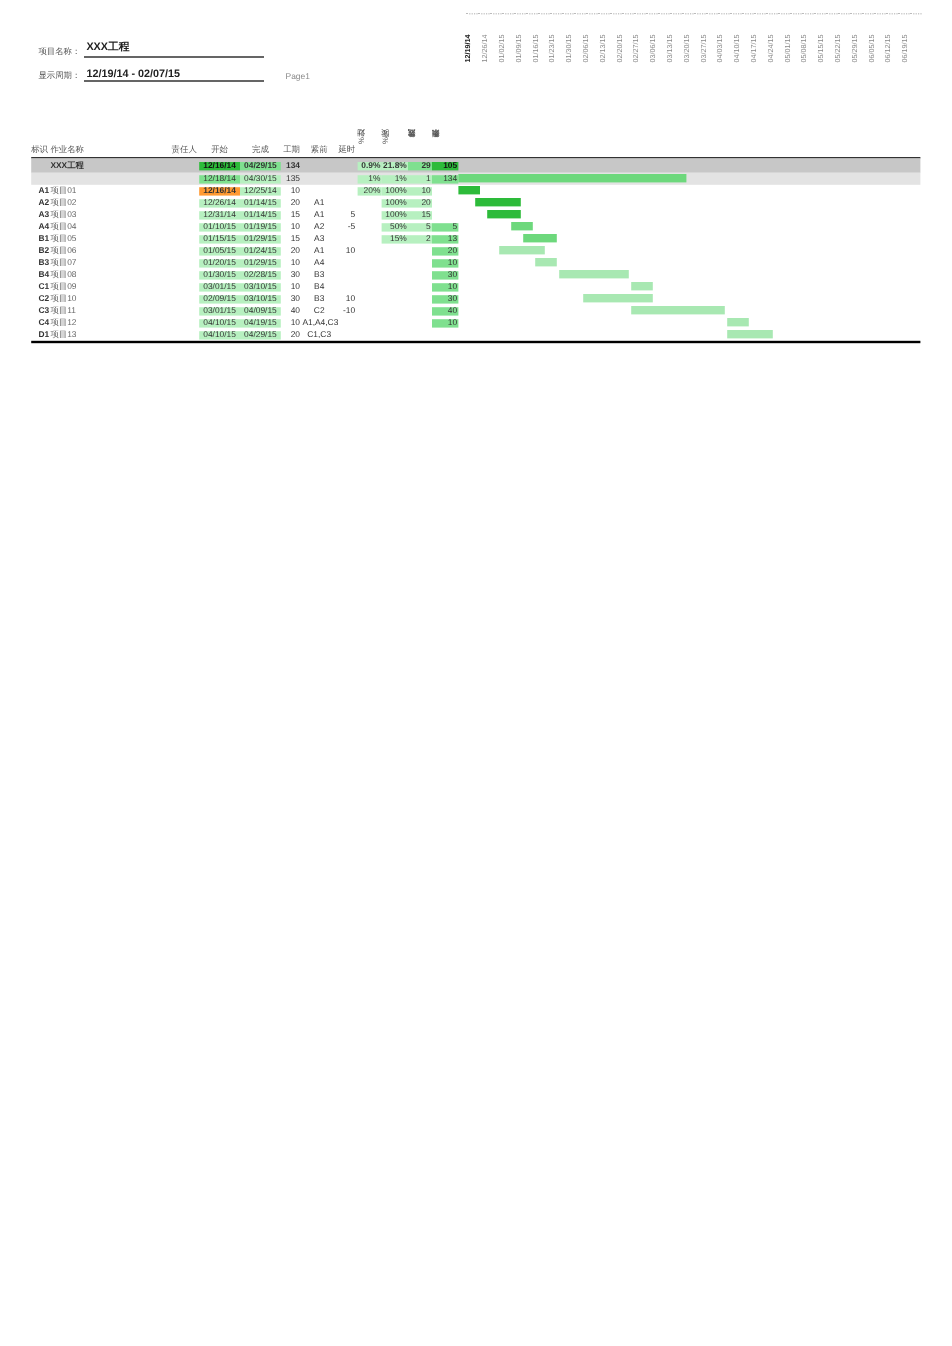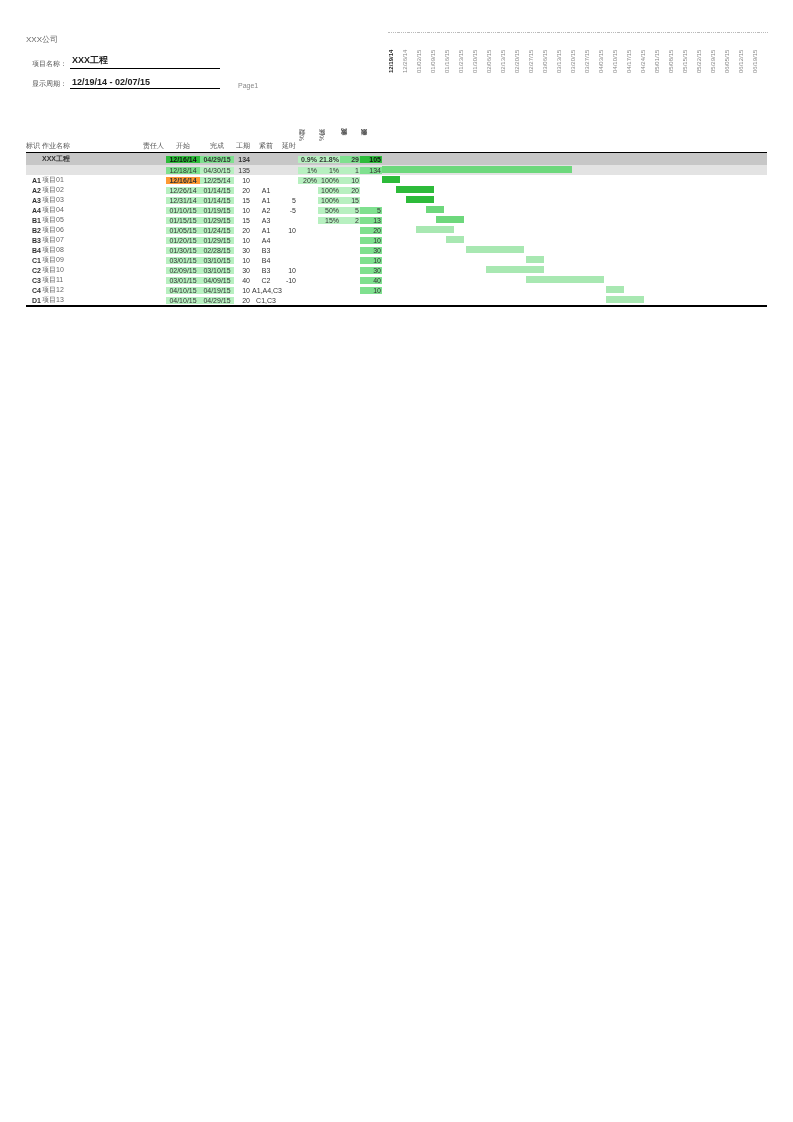--- a/index.html
+++ b/index.html
@@ -158,21 +158,20 @@
   .bottom-line {
     border-top: 2px solid #000;
     margin-top: 0;
   }
 </style>
 </head>
 <body>
 
 <div class="page">
 
-  <div class="subtitle">XXX公司</div>
 
   <div class="meta-row">
     <div class="meta-label">项目名称：</div>
     <div class="meta-value">XXX工程</div>
   </div>
   <div class="meta-row" style="position:relative;">
     <div class="meta-label">显示周期：</div>
     <div class="meta-value">12/19/14 - 02/07/15</div>
     <div class="meta-page">Page1</div>
 

